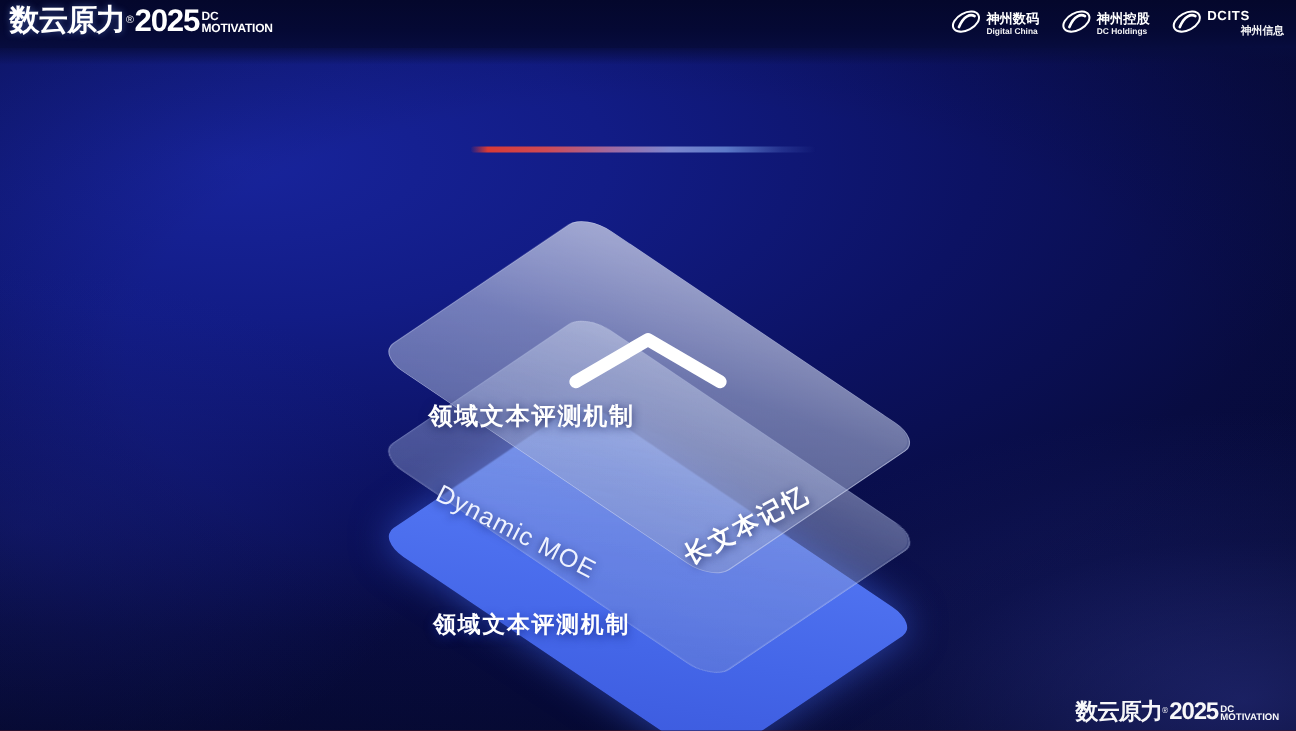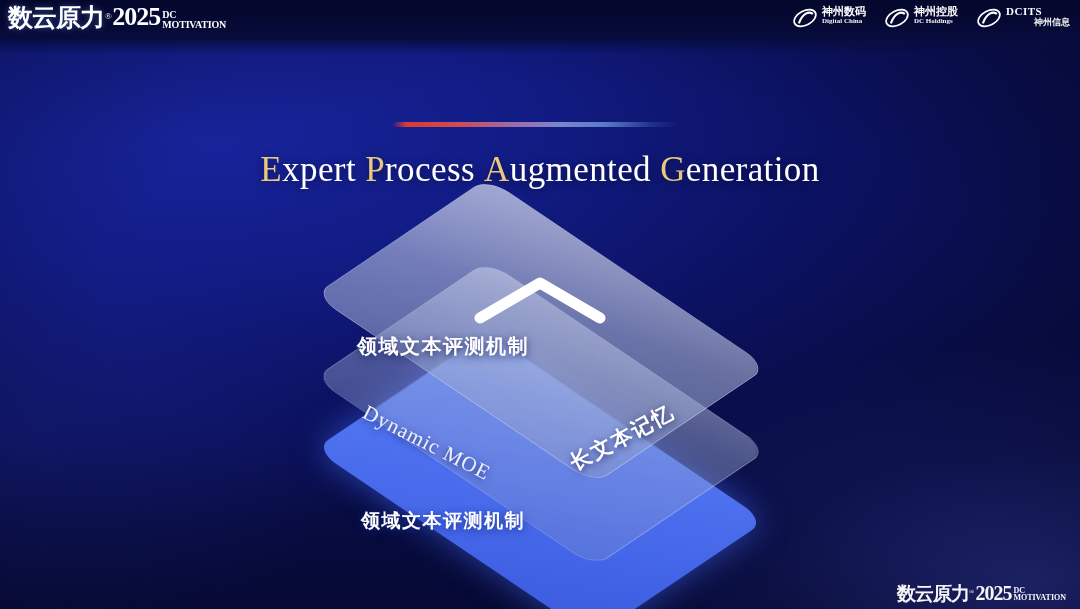--- a/index.html
+++ b/index.html
@@ -3,21 +3,21 @@
 <meta charset="utf-8">
 <style>
   html, body {
     margin: 0; padding: 0;
     background: #05082a;
   }
   #stage {
     position: relative;
     width: 1080px; height: 609px;
     overflow: hidden;
-    font-family: Liberation Serif, serif;
+    font-family: Liberation Sans, sans-serif;
     background: #7f1d1d;
   }
 
   
   .bg-base {
     position: absolute; inset: 0;
     background:
       radial-gradient(120% 90% at 18% 22%, #18249c 0%, #121c86 24%, #0c1263 48%, #080c42 72%, #060a34 100%);
   }
   .bg-glow-right {
@@ -65,21 +65,21 @@
     display: flex; flex-direction: column; line-height: 0.95;
     margin-left: 2px; margin-bottom: 1px;
   }
   .brand-dc-top { font-size: 10px; font-weight: 700; letter-spacing: -0.2px; }
   .brand-dc-bot { font-size: 10px; font-weight: 700; letter-spacing: -0.2px; }
 
   .partner-logos {
     position: absolute; right: 10px; top: 6px;
     display: flex; align-items: center; gap: 18px;
   }
-  .plogo { display: flex; align-items: flex-start; gap: 4px; }
+  .plogo { display: flex; align-items: flex-end; gap: 4px; }
   .plogo .mark { width: 26px; height: 24px; flex: none; }
   .plogo .ptext { display: flex; flex-direction: column; line-height: 1.05; color: #fff; }
   .ptext .t1 { font-size: 11px; font-weight: 700; letter-spacing: 0px; white-space: nowrap; }
   .ptext .t2 { font-size: 7px; font-weight: 700; letter-spacing: 0px; white-space: nowrap; opacity: .95; }
   .ptext.big .t1 { font-size: 11px; letter-spacing: 0.5px; }
   .ptext.big .t2 { font-size: 9px; margin-left: 28px; }
 
   
   .live-title {
     position: absolute; left: 8px; top: 52px;
@@ -293,23 +293,20 @@
         <span class="t2">神州信息</span>
       </span>
     </div>
 
   </div>
 
 
 
   <div class="divider"></div>
 
-  <div class="epg-line">
-    <span class="cap">E</span><span class="rest">xpert</span>&nbsp;<span class="cap">P</span><span class="rest">rocess</span>&nbsp;<span class="cap">A</span><span class="rest">ugmented</span>&nbsp;<span class="cap">G</span><span class="rest">eneration</span>
-  </div>
 
   <div class="stack">
 
     <div class="layer-bottom-glow"></div>
     <div class="layer layer-bottom"></div>
 
     <div class="layer layer-mid"></div>
     <div class="layer-mid-sheen"></div>
 
     <div class="layer layer-top"></div>

